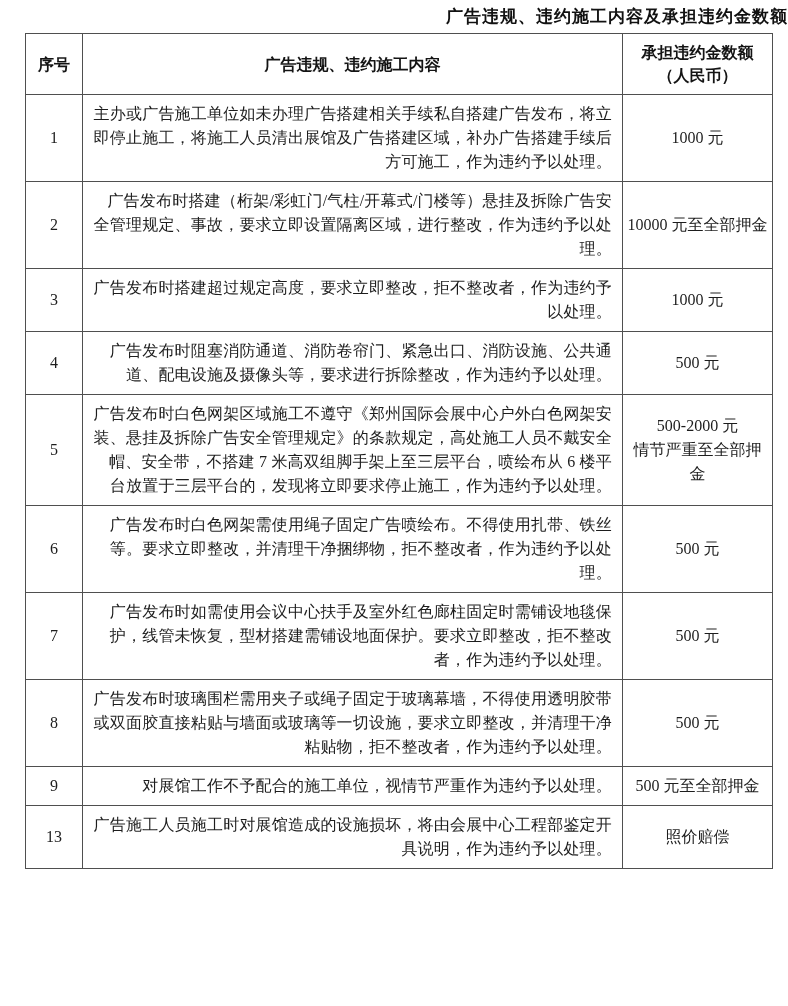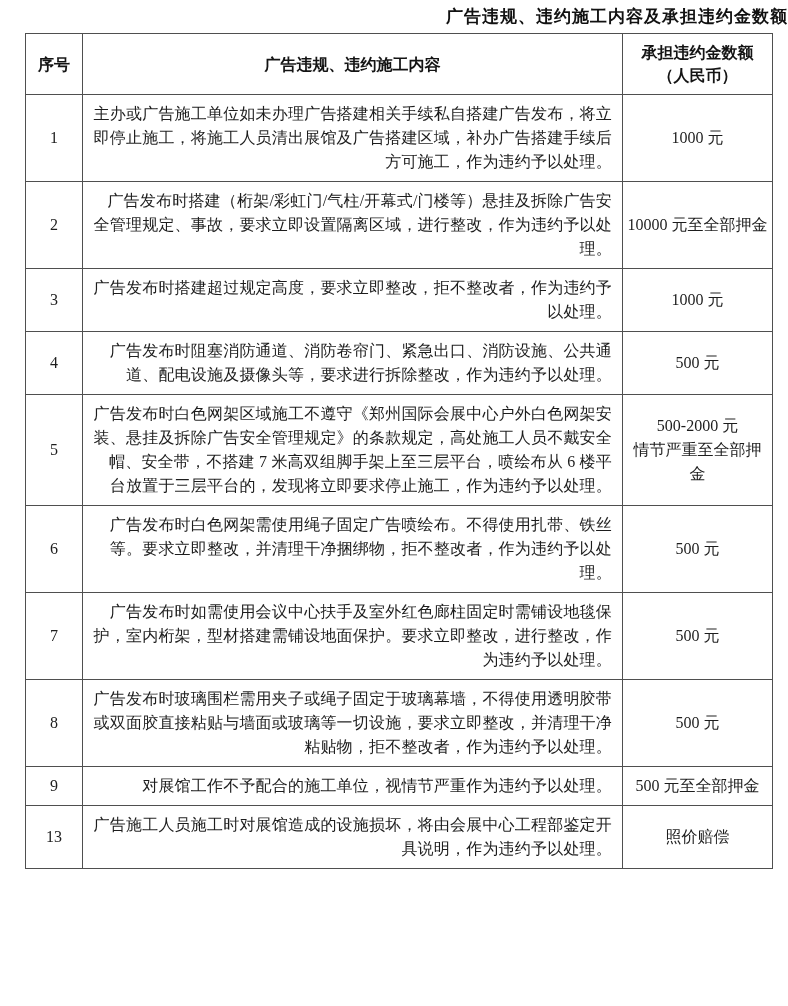--- a/index.html
+++ b/index.html
@@ -118,21 +118,21 @@
           <td class="cell-amount">500-2000 元
 情节严重至全部押金</td>
         </tr>
         <tr>
           <td class="cell-no">6</td>
           <td class="cell-content">广告发布时白色网架需使用绳子固定广告喷绘布。不得使用扎带、铁丝等。要求立即整改，并清理干净捆绑物，拒不整改者，作为违约予以处理。</td>
           <td class="cell-amount">500 元</td>
         </tr>
         <tr>
           <td class="cell-no">7</td>
-          <td class="cell-content">广告发布时如需使用会议中心扶手及室外红色廊柱固定时需铺设地毯保护，室内桁架，型材搭建需铺设地面保护。要求立即整改，进行整改，作为违约予以处理。</td>
+          <td class="cell-content">广告发布时如需使用会议中心扶手及室外红色廊柱固定时需铺设地毯保护，线管未恢复，型材搭建需铺设地面保护。要求立即整改，拒不整改者，作为违约予以处理。</td>
           <td class="cell-amount">500 元</td>
         </tr>
         <tr>
           <td class="cell-no">8</td>
           <td class="cell-content">广告发布时玻璃围栏需用夹子或绳子固定于玻璃幕墙，不得使用透明胶带或双面胶直接粘贴与墙面或玻璃等一切设施，要求立即整改，并清理干净粘贴物，拒不整改者，作为违约予以处理。</td>
           <td class="cell-amount">500 元</td>
         </tr>
         <tr>
           <td class="cell-no">9</td>
           <td class="cell-content">对展馆工作不予配合的施工单位，视情节严重作为违约予以处理。</td>

